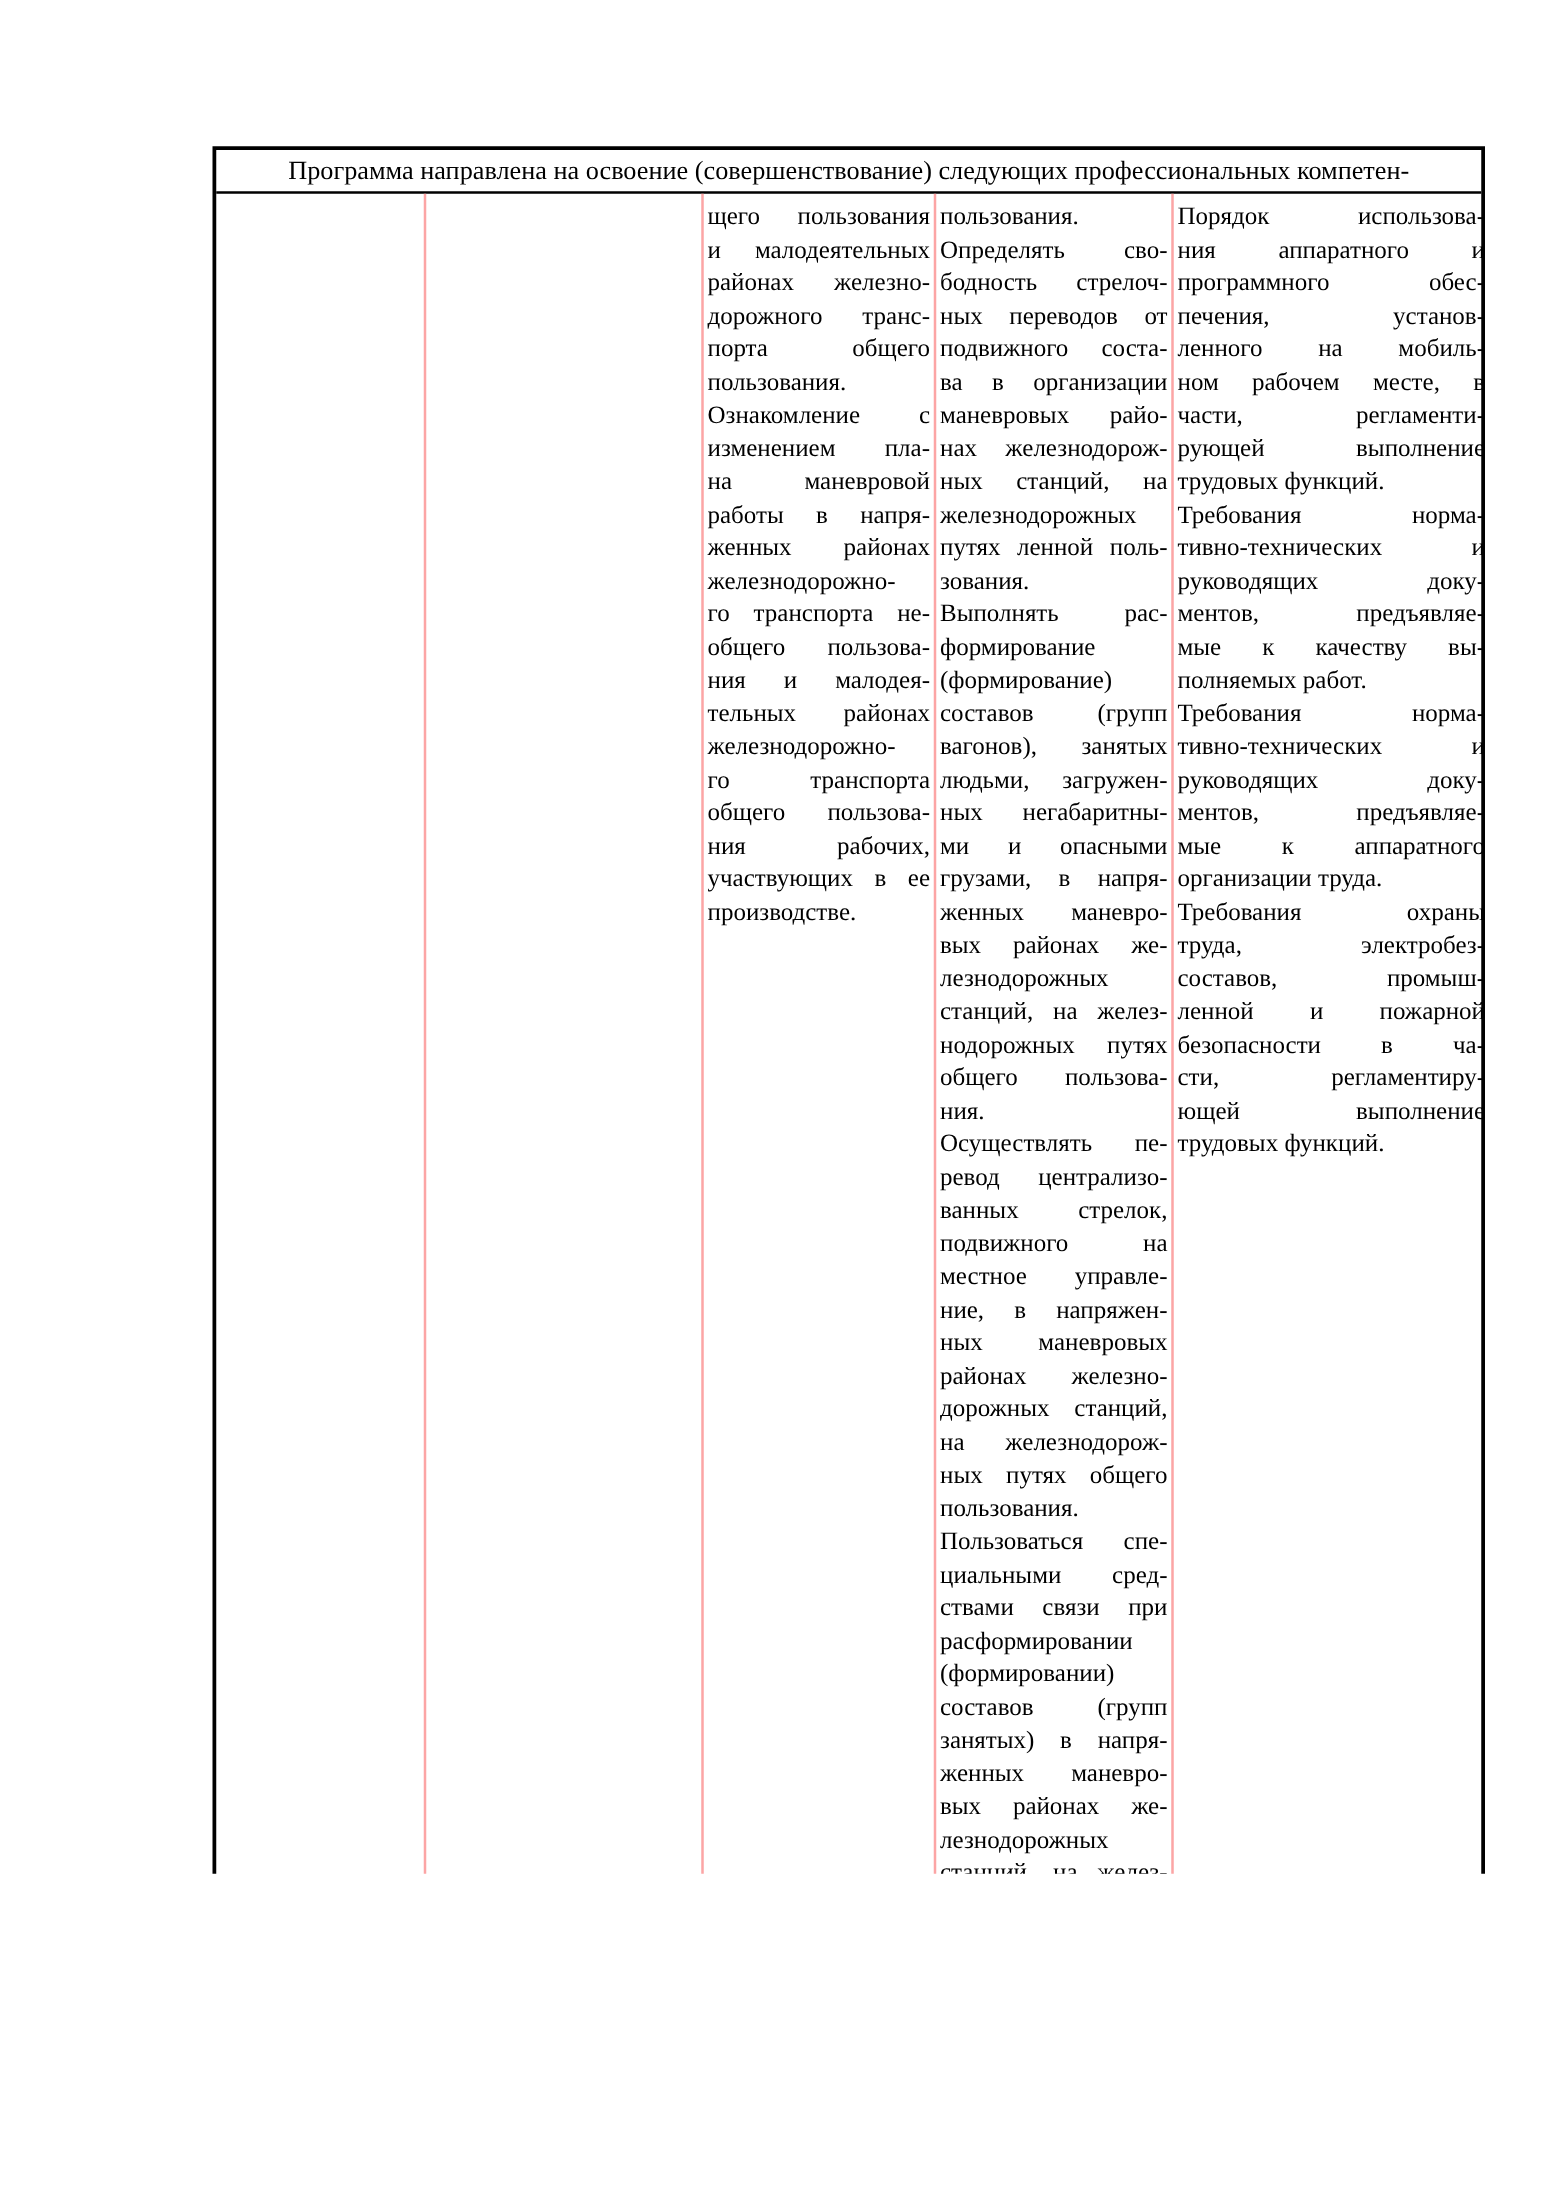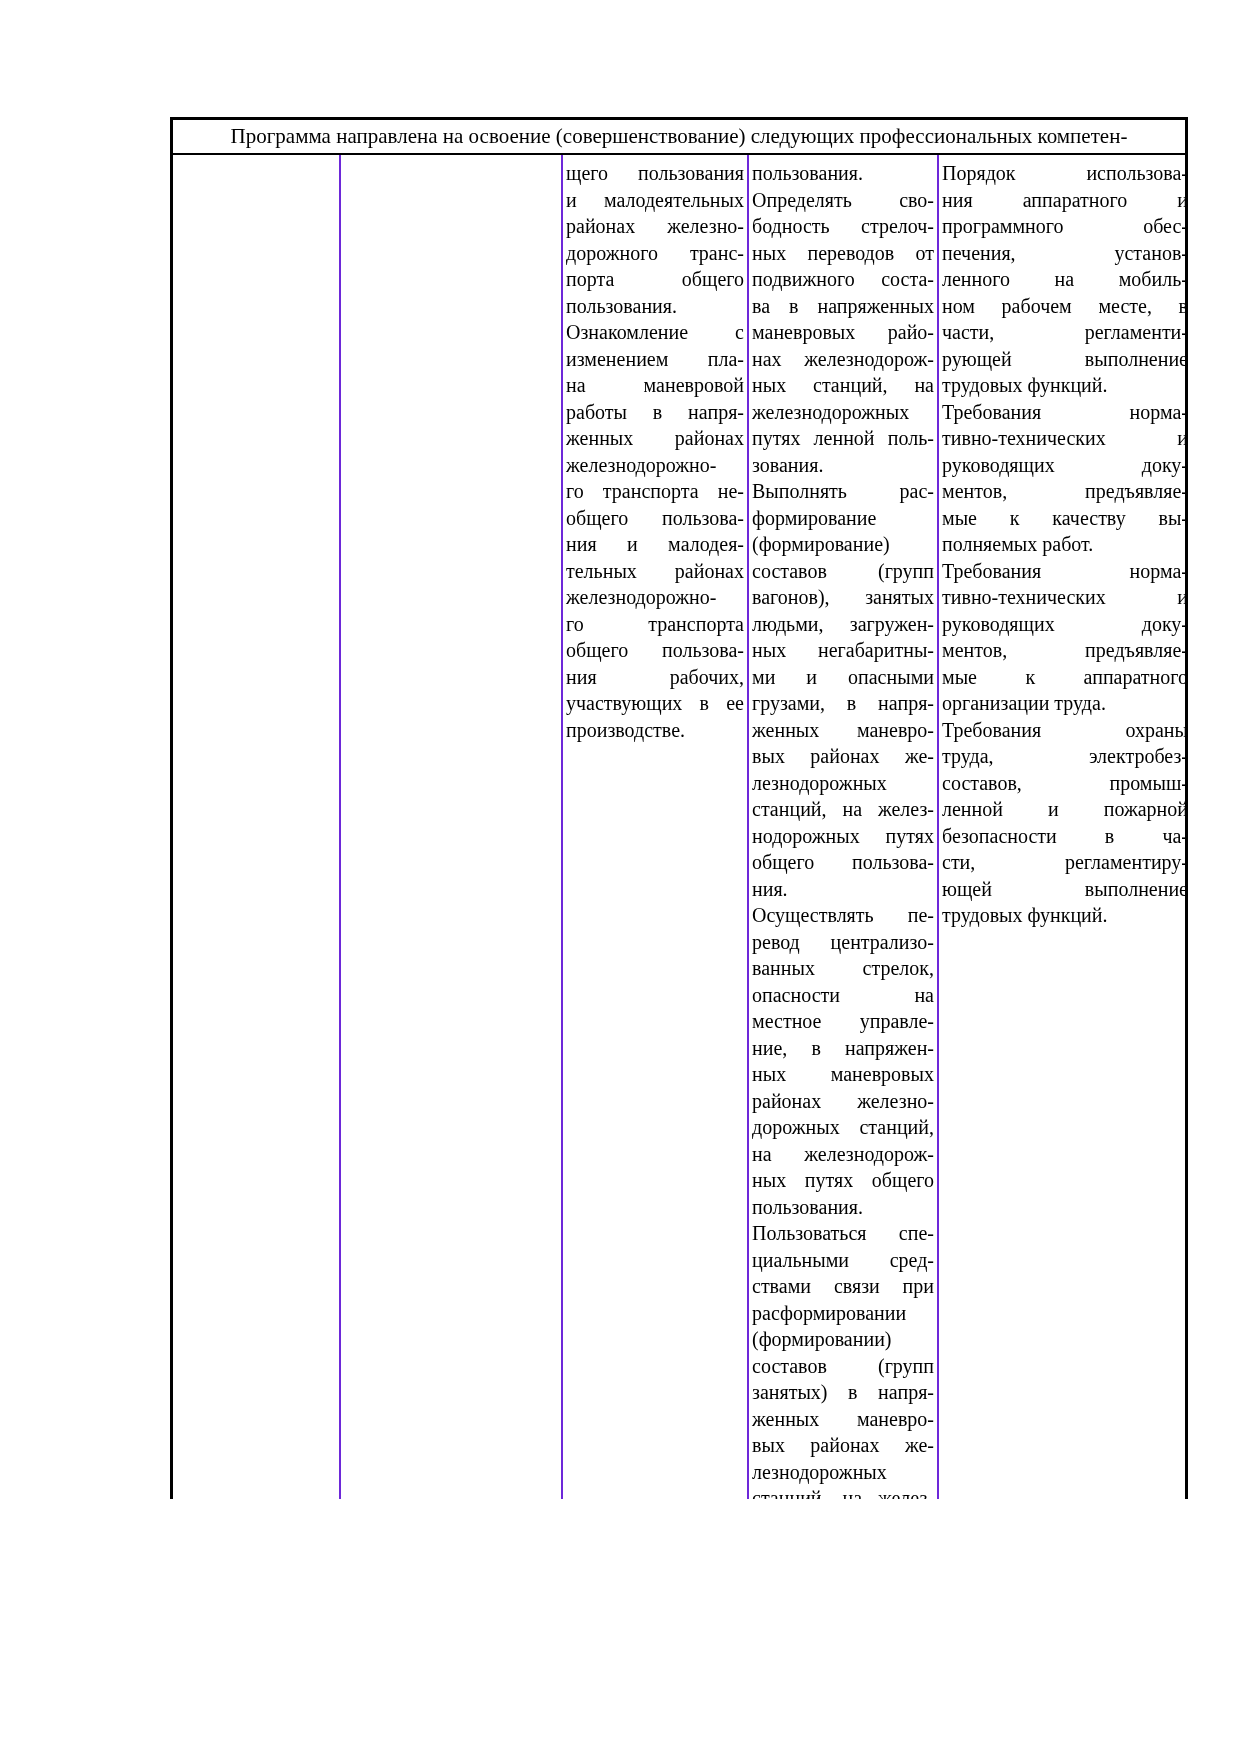--- a/index.html
+++ b/index.html
@@ -45,21 +45,21 @@
     justify-content: center;
     align-items: center;
     text-align: center;
     font-size: 21px;
     line-height: 27px;
     min-height: 56px;
     padding: 1px 2px;
   }
   .hdr-cell:last-child, .body-cell:last-child { border-right: none; }
   .body-cell {
-    border-right: 2px solid #6d28d9;
+    border-right: 2px solid #fca5a5;
     box-sizing: border-box;
     font-size: 20px;
     line-height: 26.5px;
     padding: 5px 3px 4px 3px;
     overflow: hidden;
   }
   .ln {
     text-align: justify;
     text-align-last: justify;
     white-space: nowrap;
@@ -105,21 +105,21 @@
           <div class="ln">ния рабочих,</div>
           <div class="ln">участвующих в ее</div>
           <div class="ln">производстве.</div>
         </div>
       <div class="body-cell">
           <div class="ln pend">пользования.</div>
           <div class="ln">Определять сво-</div>
           <div class="ln">бодность стрелоч-</div>
           <div class="ln">ных переводов от</div>
           <div class="ln">подвижного соста-</div>
-          <div class="ln">ва в напряженных</div>
+          <div class="ln">ва в организации</div>
           <div class="ln">маневровых райо-</div>
           <div class="ln">нах железнодорож-</div>
           <div class="ln">ных станций, на</div>
           <div class="ln">железнодорожных</div>
           <div class="ln">путях ленной поль-</div>
           <div class="ln pend">зования.</div>
           <div class="ln">Выполнять рас-</div>
           <div class="ln">формирование</div>
           <div class="ln">(формирование)</div>
           <div class="ln">составов (групп</div>
@@ -131,21 +131,21 @@
           <div class="ln">женных маневро-</div>
           <div class="ln">вых районах же-</div>
           <div class="ln">лезнодорожных</div>
           <div class="ln">станций, на желез-</div>
           <div class="ln">нодорожных путях</div>
           <div class="ln">общего пользова-</div>
           <div class="ln pend">ния.</div>
           <div class="ln">Осуществлять пе-</div>
           <div class="ln">ревод централизо-</div>
           <div class="ln">ванных стрелок,</div>
-          <div class="ln">опасности на</div>
+          <div class="ln">подвижного на</div>
           <div class="ln">местное управле-</div>
           <div class="ln">ние, в напряжен-</div>
           <div class="ln">ных маневровых</div>
           <div class="ln">районах железно-</div>
           <div class="ln">дорожных станций,</div>
           <div class="ln">на железнодорож-</div>
           <div class="ln">ных путях общего</div>
           <div class="ln pend">пользования.</div>
           <div class="ln">Пользоваться спе-</div>
           <div class="ln">циальными сред-</div>

